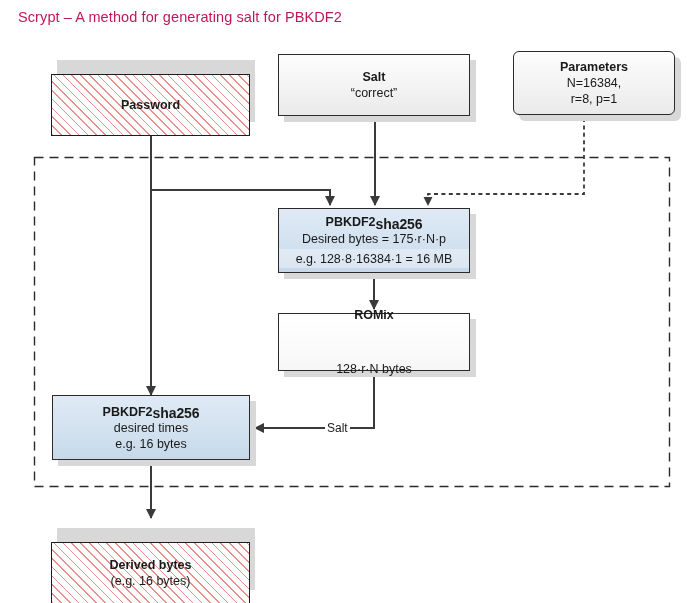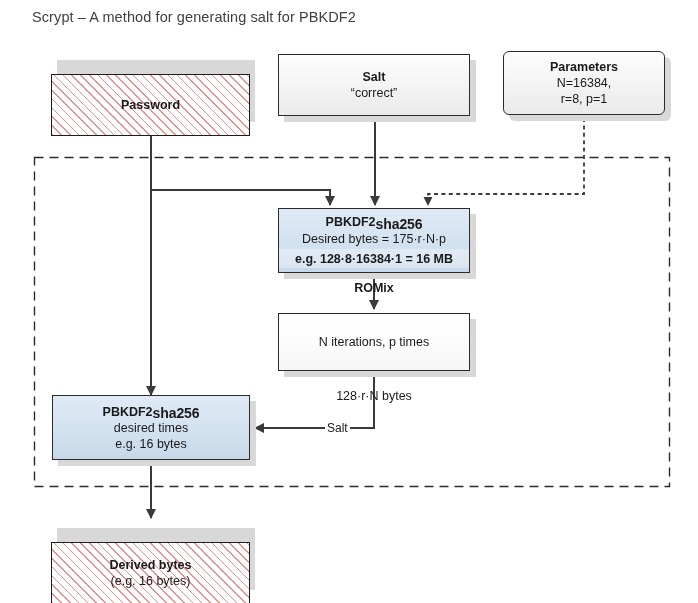--- a/index.html
+++ b/index.html
@@ -3,22 +3,22 @@
 <meta charset="utf-8">
 <style>
   html,body{margin:0;padding:0;background:#ffffff;}
   body{
     width:698px;height:603px;position:relative;overflow:hidden;
     font-family:"Liberation Sans","DejaVu Sans",sans-serif;
     color:#1a1a1a;
     -webkit-font-smoothing:antialiased;
   }
   #diagram-title{
-    position:absolute;left:32px;top:9px;
-    font-size:14.5px;color:#404040;white-space:nowrap;
+    position:absolute;left:18px;top:9px;
+    font-size:14.5px;color:#be185d;white-space:nowrap;
     letter-spacing:.1px;
   }
   svg#wires{position:absolute;left:0;top:0;width:698px;height:603px;}
 
   .node{position:absolute;box-sizing:border-box;display:flex;
         flex-direction:column;align-items:center;justify-content:center;
         text-align:center;line-height:1.28;}
   .node .t1{font-weight:bold;font-size:12.5px;}
   .node .t2,.node .t3{font-size:12.5px;}
 
@@ -39,28 +39,28 @@
   }
   .bluebox{
     border:1.2px solid #2b2b2b;
     background-image:linear-gradient(to bottom,#dfeaf5 0%,#d2e1ef 60%,#c6d8e9 100%);
   }
   .whitebox{
     border:1.2px solid #2b2b2b;
     background-image:linear-gradient(to bottom,#ffffff 0%,#fbfbfb 60%,#f6f6f6 100%);
     gap:38px;
   }
-  .rounded{border-radius:6px;}
+  .rounded{border-radius:6px;margin-left:10px;}
 
   .sub{font-size:14px;font-weight:bold;vertical-align:baseline;
        position:relative;top:2.5px;letter-spacing:-.1px;}
 
   #pbkdf2-top .t3{
     width:100%;box-sizing:border-box;padding:2px 0 1px 0;
-    background:rgba(255,255,255,.34);margin-top:2px;font-weight:bold;
+    background:rgba(255,255,255,.34);margin-top:2px;
   }
 
   .edge-label{
     position:absolute;font-size:12px;background:#ffffff;
     padding:0 2px;color:#1a1a1a;
   }
 </style>
 </head>
 <body>
 
@@ -117,21 +117,20 @@
   <span class="t1">
     <span>PBKDF2</span><span class="sub">sha256</span>
   </span>
   <span class="t2">Desired bytes = 175·r·N·p</span>
   <span class="t3">e.g. 128·8·16384·1 = 16 MB</span>
 </div>
 
 <div class="shadow" style="left:284px;top:319px;width:192px;height:58px;"></div>
 <div class="node whitebox" id="romix-box" style="left:278px;top:313px;width:192px;height:58px;">
   <span class="t1">ROMix</span>
-  <span class="t2">N iterations, p times</span>
   <span class="t3">128·r·N bytes</span>
 </div>
 
 <div class="shadow" style="left:58px;top:401px;width:198px;height:65px;"></div>
 <div class="node bluebox" id="pbkdf2-bottom" style="left:52px;top:395px;width:198px;height:65px;">
   <span class="t1">
     <span>PBKDF2</span><span class="sub">sha256</span>
   </span>
   <span class="t2">desired times</span>
   <span class="t3">e.g. 16 bytes</span>

